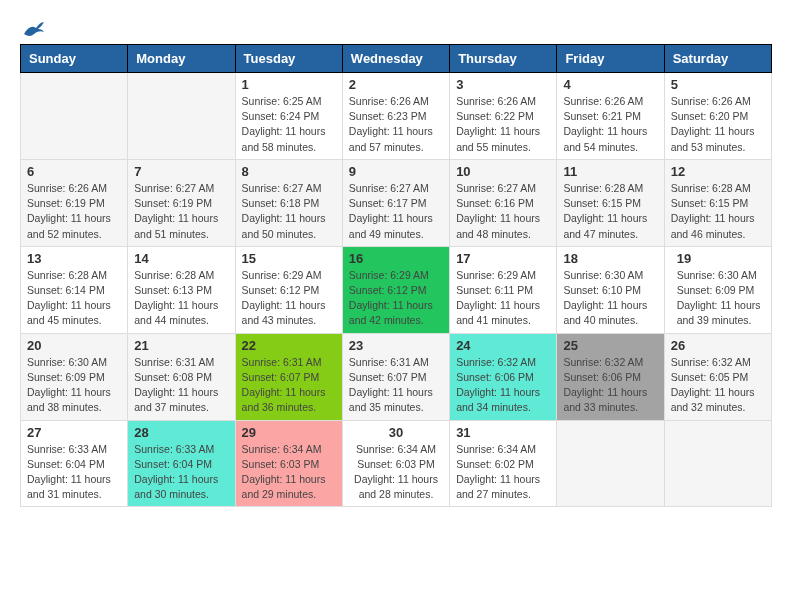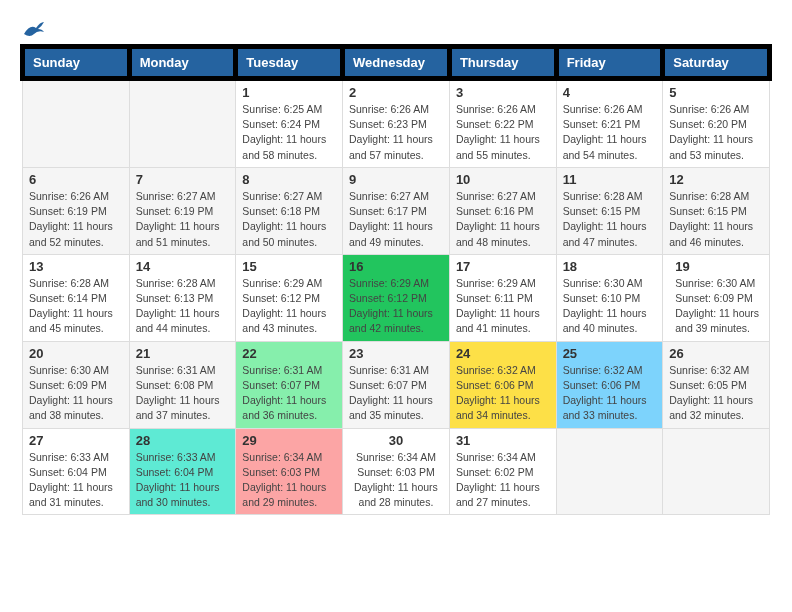--- a/index.html
+++ b/index.html
@@ -38,21 +38,21 @@
       width: 100%;
       border-collapse: collapse;
       border: 1px solid #ccc;
     }
     .calendar th {
       background-color: #2563a0;
       color: #fff;
       text-align: left;
       padding: 6px 8px;
       font-size: 13px;
-      border: 5px solid #000000;
+      border: 1px solid #000000;
     }
     .calendar td {
       vertical-align: top;
       padding: 4px 6px;
       border: 1px solid #ddd;
       font-size: 11px;
       color: #333;
       width: 107px;
       min-height: 80px;
       background: #fff;
@@ -239,39 +239,39 @@
           <div class="day-info">Sunrise: 6:30 AM
 Sunset: 6:09 PM
 Daylight: 11 hours and 38 minutes.</div>
         </td>
         <td style="background: rgb(245, 245, 245);">
           <span class="day-number">21</span>
           <div class="day-info">Sunrise: 6:31 AM
 Sunset: 6:08 PM
 Daylight: 11 hours and 37 minutes.</div>
         </td>
-        <td style="background: #86efac;">
+        <td style="background: #84cc16;">
           <span class="day-number">22</span>
           <div class="day-info">Sunrise: 6:31 AM
 Sunset: 6:07 PM
 Daylight: 11 hours and 36 minutes.</div>
         </td>
         <td style="background: rgb(245, 245, 245);">
           <span class="day-number">23</span>
           <div class="day-info">Sunrise: 6:31 AM
 Sunset: 6:07 PM
 Daylight: 11 hours and 35 minutes.</div>
         </td>
-        <td style="background: #fde047; margin-left: 42px;">
+        <td style="background: #5eead4; margin-left: 42px;">
           <span class="day-number">24</span>
           <div class="day-info">Sunrise: 6:32 AM
 Sunset: 6:06 PM
 Daylight: 11 hours and 34 minutes.</div>
         </td>
-        <td style="background: #7dd3fc;">
+        <td style="background: #a3a3a3;">
           <span class="day-number">25</span>
           <div class="day-info">Sunrise: 6:32 AM
 Sunset: 6:06 PM
 Daylight: 11 hours and 33 minutes.</div>
         </td>
         <td style="background: rgb(245, 245, 245);">
           <span class="day-number">26</span>
           <div class="day-info">Sunrise: 6:32 AM
 Sunset: 6:05 PM
 Daylight: 11 hours and 32 minutes.</div>

